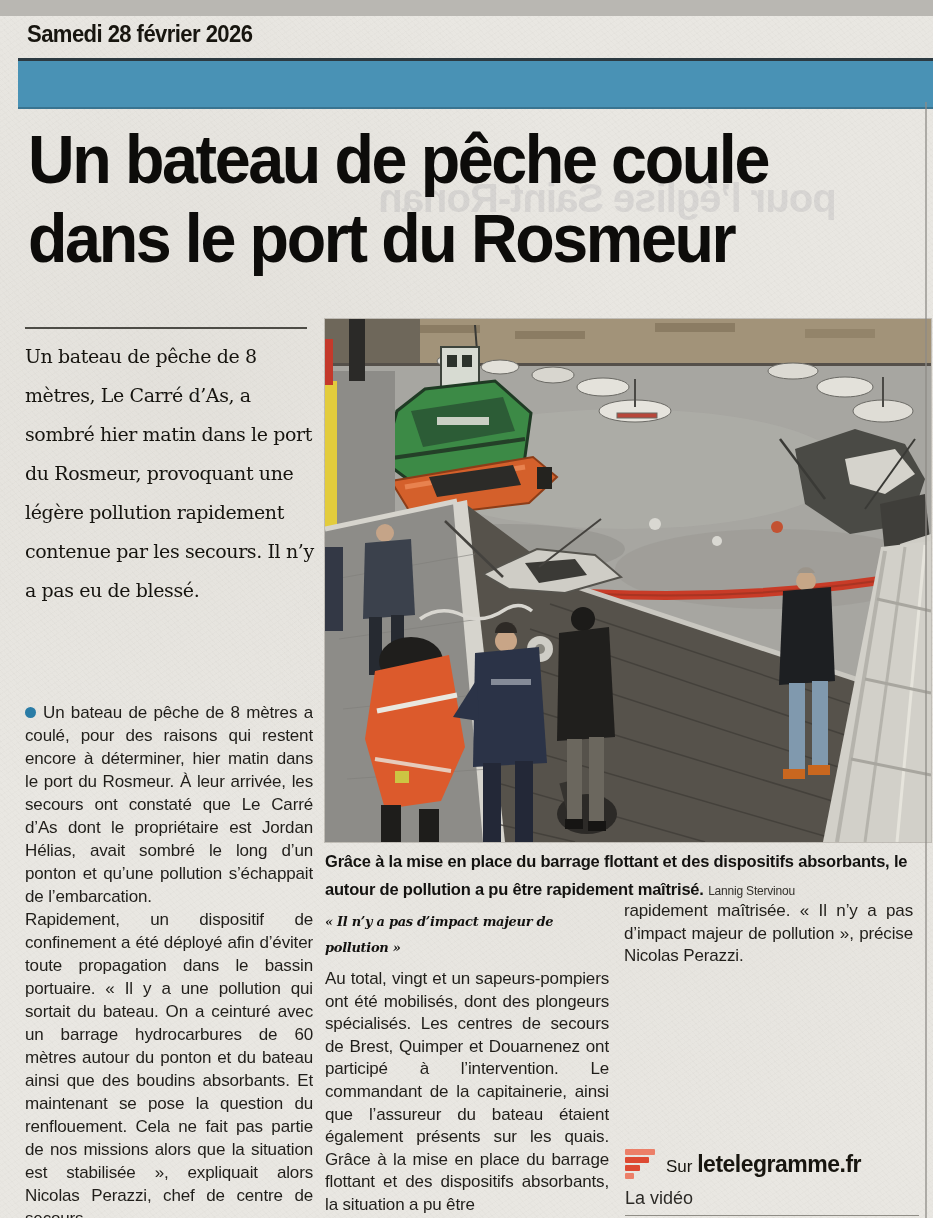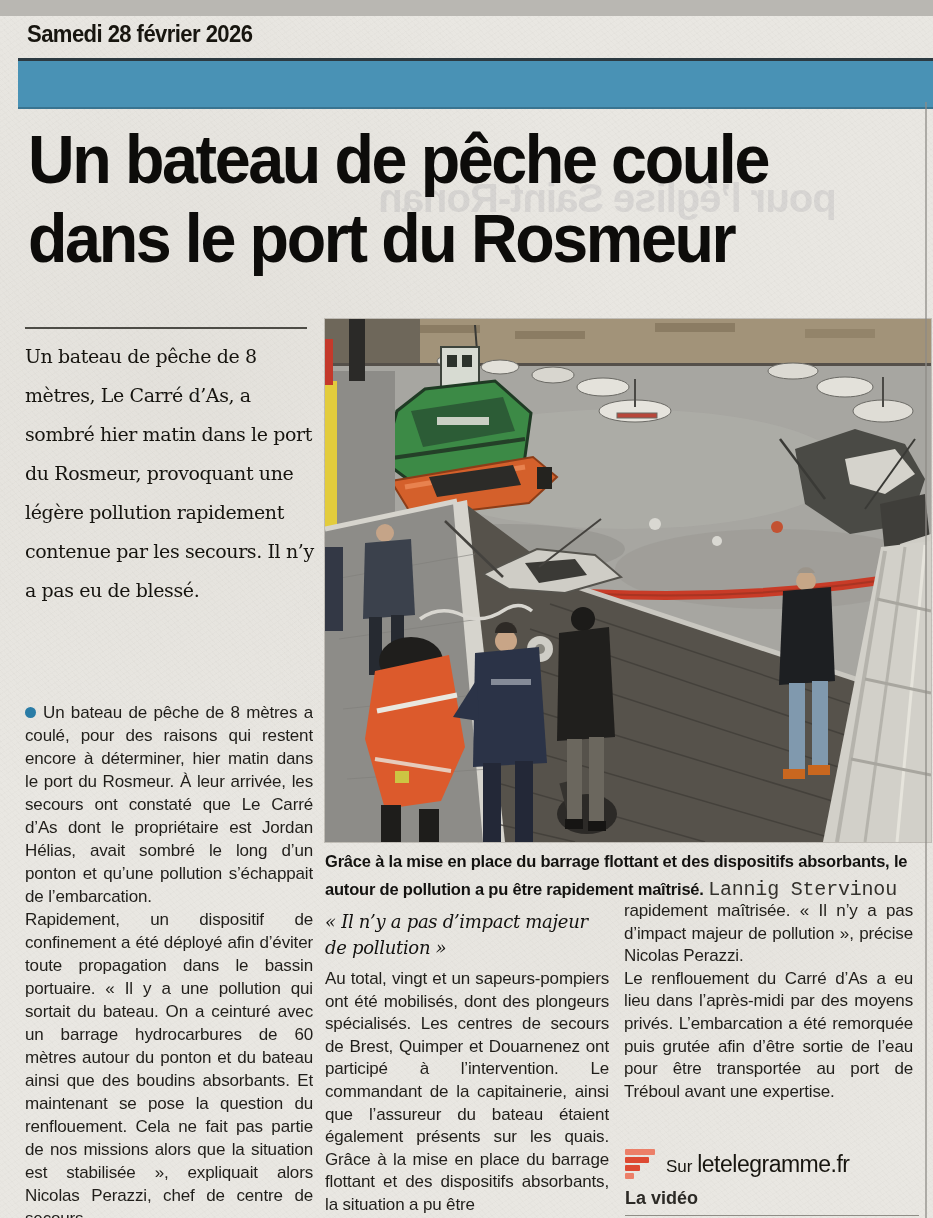--- a/index.html
+++ b/index.html
@@ -33,45 +33,45 @@
 
   
   .bodycol{font-size:17px;line-height:22.6px;color:#201e1a;text-align:justify;
         letter-spacing:-0.15px;overflow:hidden;}
   .col1{left:25px;top:685px;width:288px;height:533px;line-height:23px;}
   .col2{left:325px;top:893px;width:284px;height:325px;}
   .col3{left:624px;top:884px;width:289px;height:246px;}
   .bodycol p{margin:0;}
   .bullet{display:inline-block;width:11px;height:11px;border-radius:50%;
         background:#2a7ca6;margin-right:7px;position:relative;top:0px;}
-  .subhead{font-family:"DejaVu Serif",serif;font-style:italic;font-weight:400;
-        font-size:18px;line-height:26px;color:#131210;margin:0 0 7px 0;text-align:left;
+  .subhead{font-family:"DejaVu Serif",serif;font-style:italic;font-weight:700;
+        font-size:13px;line-height:26px;color:#131210;margin:0 0 7px 0;text-align:left;
         letter-spacing:-0.3px;}
 
   
   .photo{left:325px;top:303px;width:606px;height:523px;background:#fdfdfb;
         box-shadow:0 0 0 1px rgba(120,115,105,0.35);padding:0;}
   .photo svg{display:block;width:606px;height:523px;}
 
   
   .caption{left:325px;top:831px;width:608px;font-size:16.5px;font-weight:700;
         line-height:28px;color:#131210;letter-spacing:-0.2px;}
-  .credit{font-family:Liberation Mono, monospace;font-weight:400;font-size:20px;color:#33312c;}
+  .credit{font-family:Liberation Sans, sans-serif;font-weight:400;font-size:12px;color:#33312c;}
 
   
   .promo{left:625px;top:1133px;width:292px;display:flex;align-items:center;gap:11px;}
   .tg-logo{display:flex;flex-direction:column;gap:2px;}
   .tg-logo i{display:block;height:6px;border-radius:1px;}
   .tg-b1{width:30px;background:#ec7f68;}
   .tg-b2{width:24px;background:#dd4a33;}
   .tg-b3{width:15px;background:#dd4a33;}
   .tg-b4{width:9px;background:#ec7f68;}
   .promo-text{font-size:17px;color:#17150f;}
-  .promo-site{font-size:23px;font-weight:400;letter-spacing:-0.5px;}
-  .promo-item{left:625px;top:1172px;width:292px;font-size:18px;color:#2c2a26;font-weight:bold;}
+  .promo-site{font-size:23px;font-weight:700;letter-spacing:-0.5px;}
+  .promo-item{left:625px;top:1172px;width:292px;font-size:18px;color:#2c2a26;}
   .promo-rule{left:625px;top:1199px;width:294px;border-top:1.5px solid #8f8d86;}
 
   .page-edge{left:925px;top:86px;width:2px;height:1132px;background:#8d8b85;opacity:.65;}
 </style>
 </head>
 <body>
 
 <div id="page">
 
   <div class="abs date">Samedi 28 février 2026</div>
@@ -263,21 +263,20 @@
     <p>Rapidement, un dispositif de confinement a été déployé afin d’éviter toute propagation dans le bassin portuaire. « Il y a une pollution qui sortait du bateau. On a ceinturé avec un barrage hydrocarbures de 60 mètres autour du ponton et du bateau ainsi que des boudins absorbants. Et maintenant se pose la question du renflouement. Cela ne fait pas partie de nos missions alors que la situation est stabilisée », expliquait alors Nicolas Perazzi, chef de centre de secours.</p>
   </div>
 
   <div class="abs bodycol col2">
     <h3 class="subhead">« Il n’y a pas d’impact majeur de pollution »</h3>
     <p>Au total, vingt et un sapeurs-pompiers ont été mobilisés, dont des plongeurs spécialisés. Les centres de secours de Brest, Quimper et Douarnenez ont participé à l’intervention. Le commandant de la capitainerie, ainsi que l’assureur du bateau étaient également présents sur les quais. Grâce à la mise en place du barrage flottant et des dispositifs absorbants, la situation a pu être</p>
   </div>
 
   <div class="abs bodycol col3">
     <p>rapidement maîtrisée. « Il n’y a pas d’impact majeur de pollution », précise Nicolas Perazzi.</p>
-    <p>Le renflouement du Carré d’As a eu lieu dans l’après-midi par des moyens privés. L’embarcation a été remorquée puis grutée afin d’être sortie de l’eau pour être transportée au port de Tréboul avant une expertise.</p>
   </div>
 
   <div class="abs promo">
     <span class="tg-logo">
       <i class="tg-b1"></i>
         <i class="tg-b2"></i>
         <i class="tg-b3"></i>
         <i class="tg-b4"></i>
     </span>
     <span class="promo-text">

